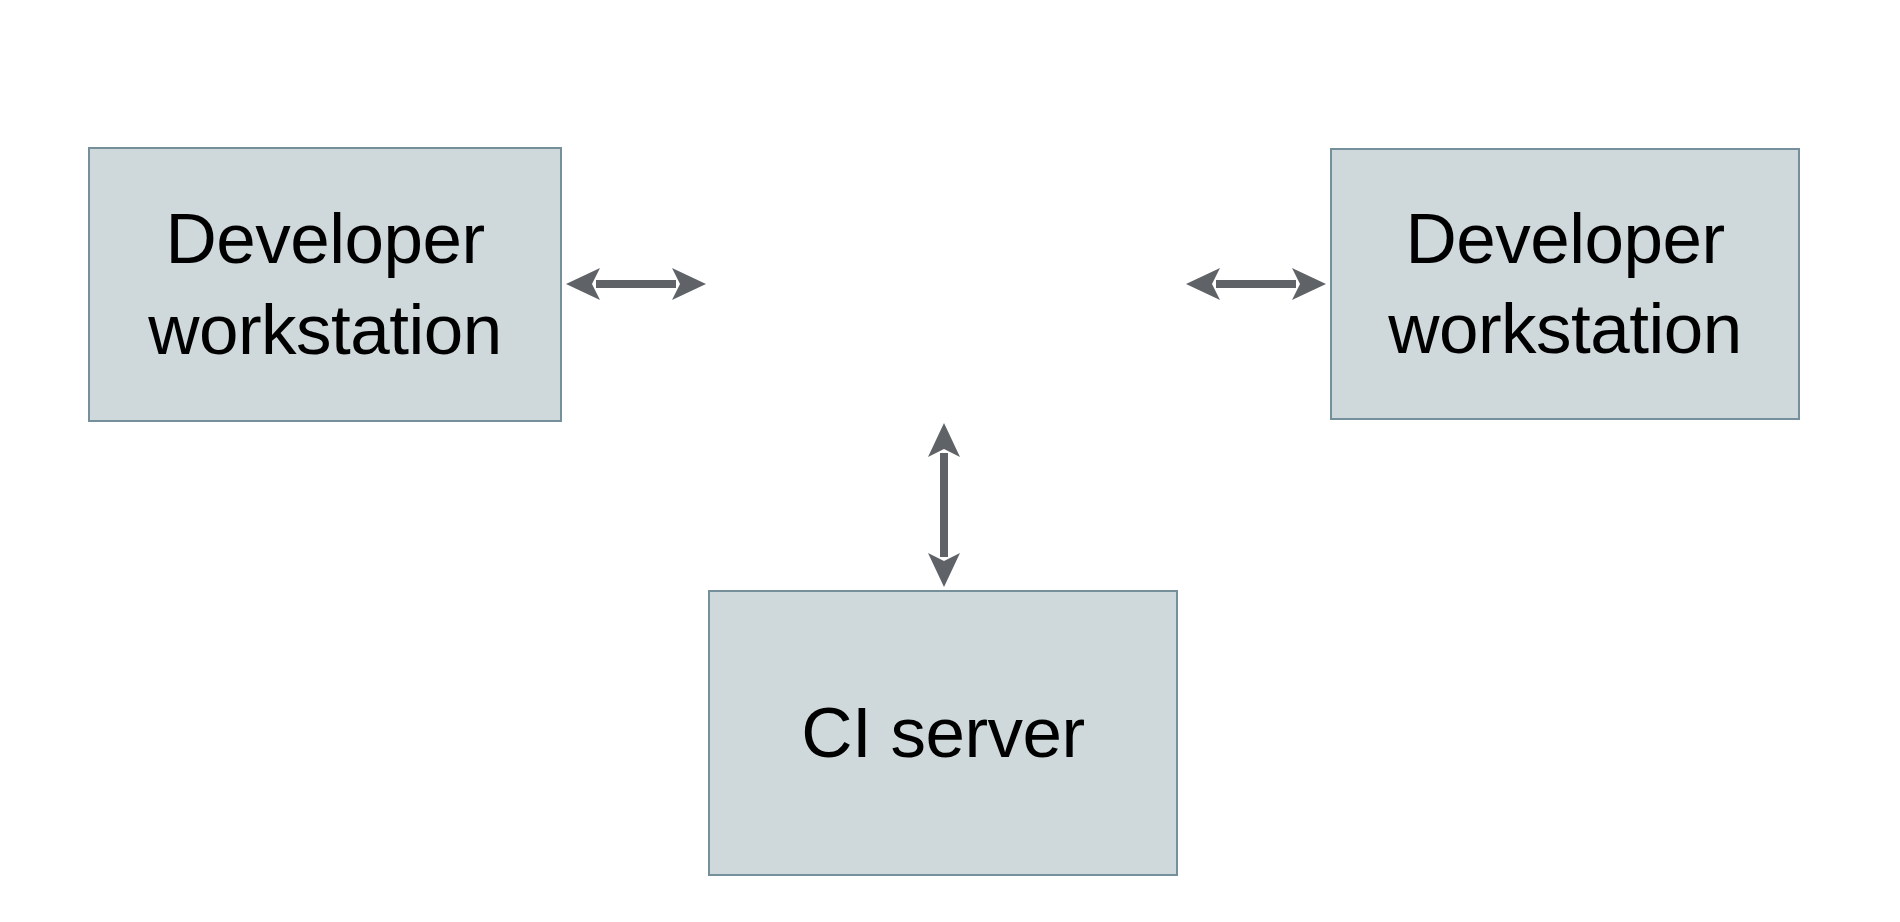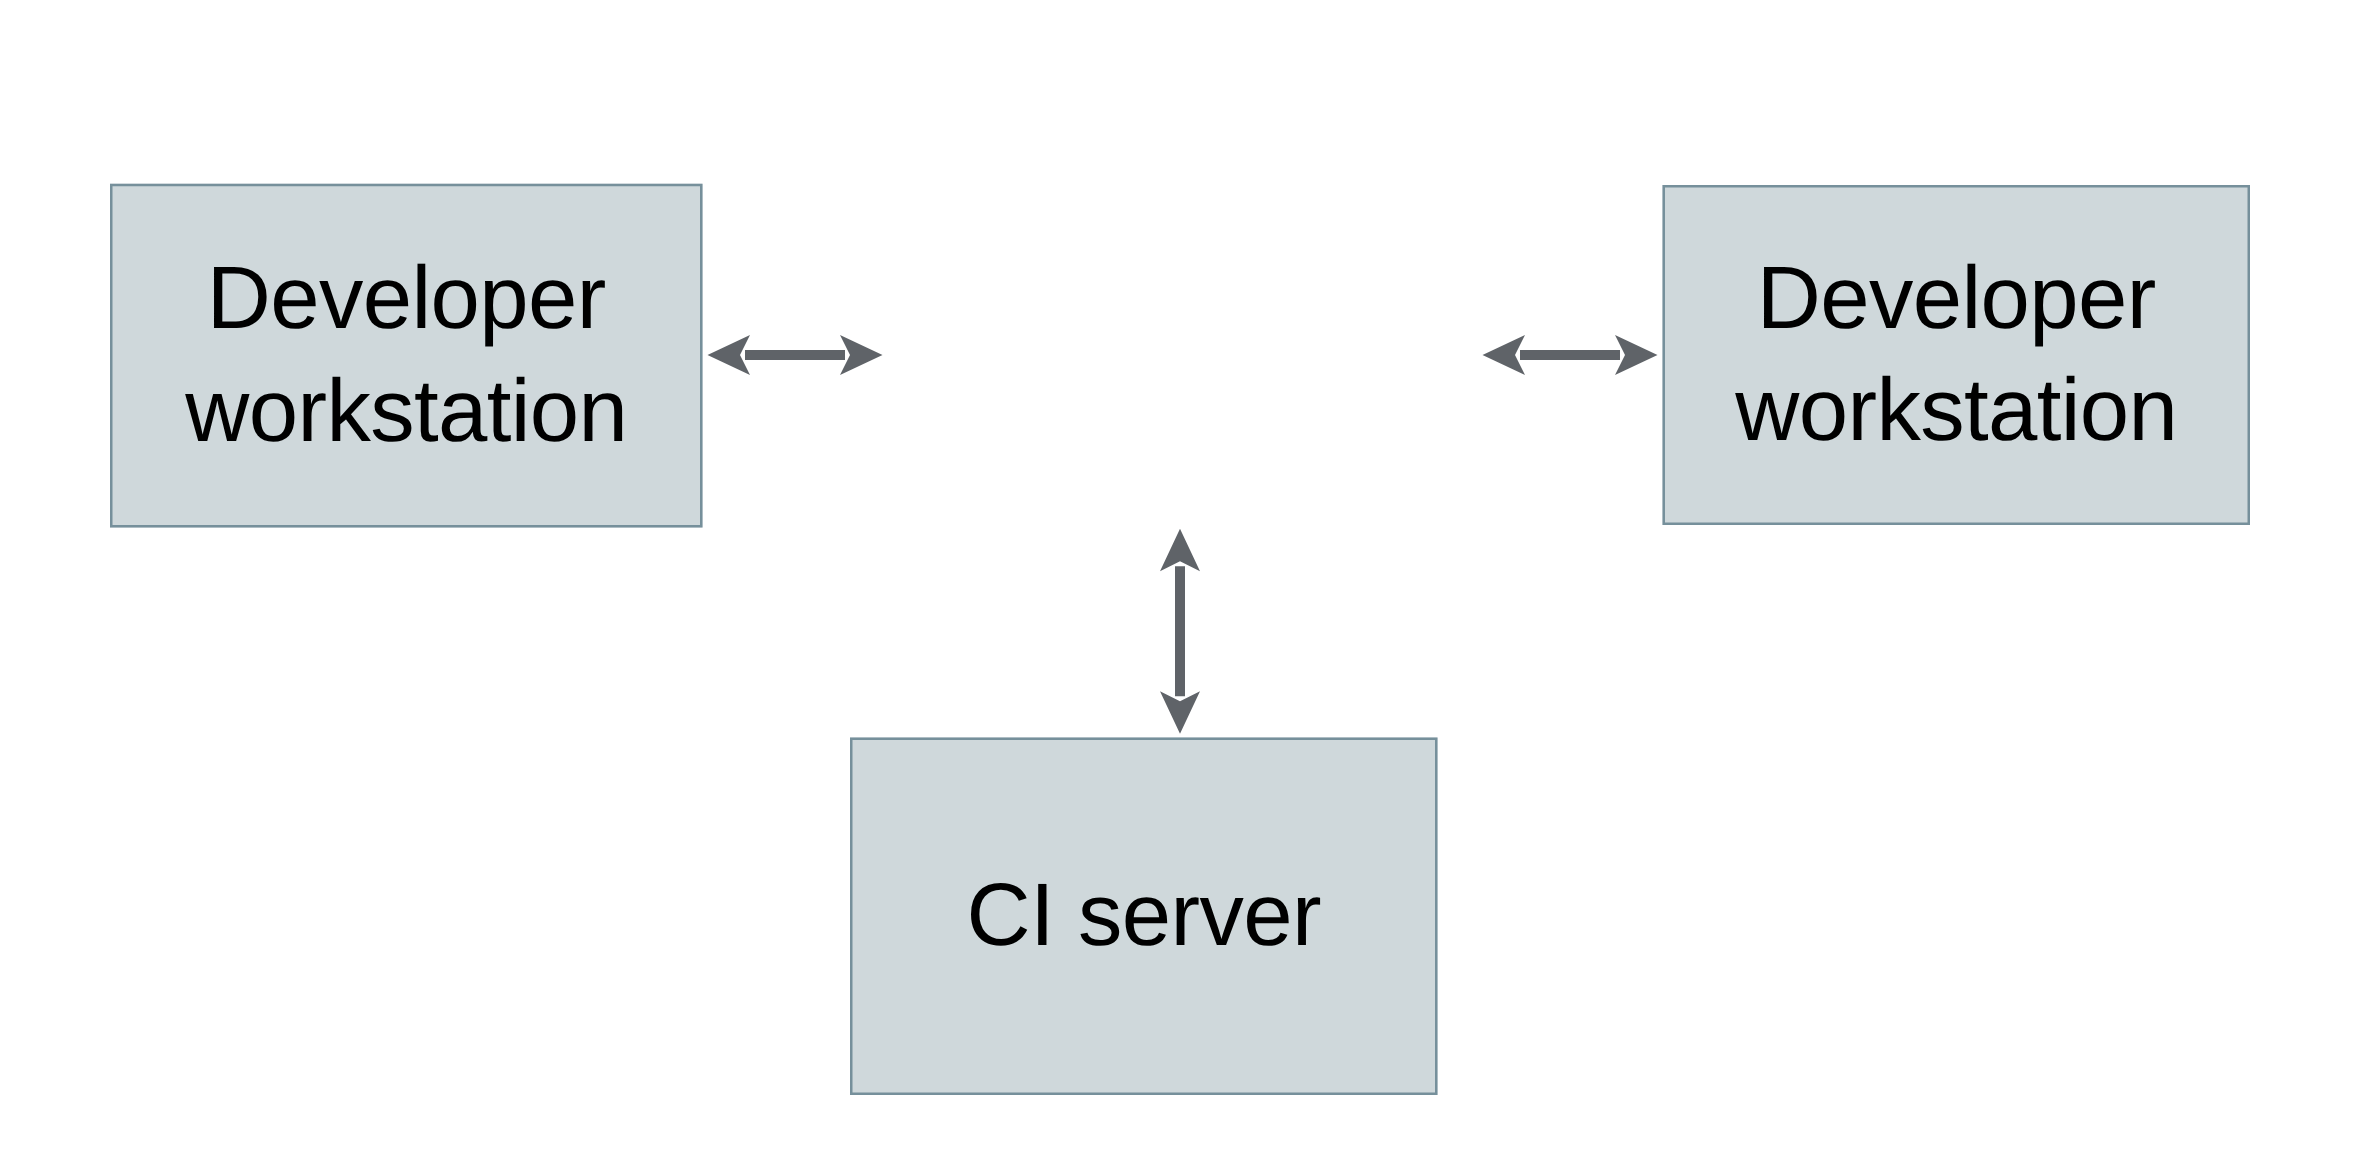--- a/index.html
+++ b/index.html
@@ -36,21 +36,21 @@
     font-size: 71px;
     line-height: 1.27;
     color: var(--text-color);
     text-align: center;
     white-space: pre-line;
     letter-spacing: -0.5px;
   }
   #node-dev-left   { left: 88px;   top: 103px; width: 474px; height: 275px; }
   #node-shared-cache { left: 710px; top: 102px; width: 472px; height: 274px; }
   #node-dev-right  { left: 1330px; top: 104px; width: 470px; height: 272px; }
-  #node-ci-server  { left: 680px;  top: 546px; width: 470px; height: 286px; }
+  #node-ci-server  { left: 708px;  top: 546px; width: 470px; height: 286px; }
   .arrow-layer {
     position: absolute;
     left: 0; top: 0;
     width: 1900px;
     height: 922px;
     color: var(--arrow-color);
     pointer-events: none;
   }
   .arrow-layer line { stroke: currentColor; stroke-width: 8; }
   .arrow-layer polygon { fill: currentColor; }

